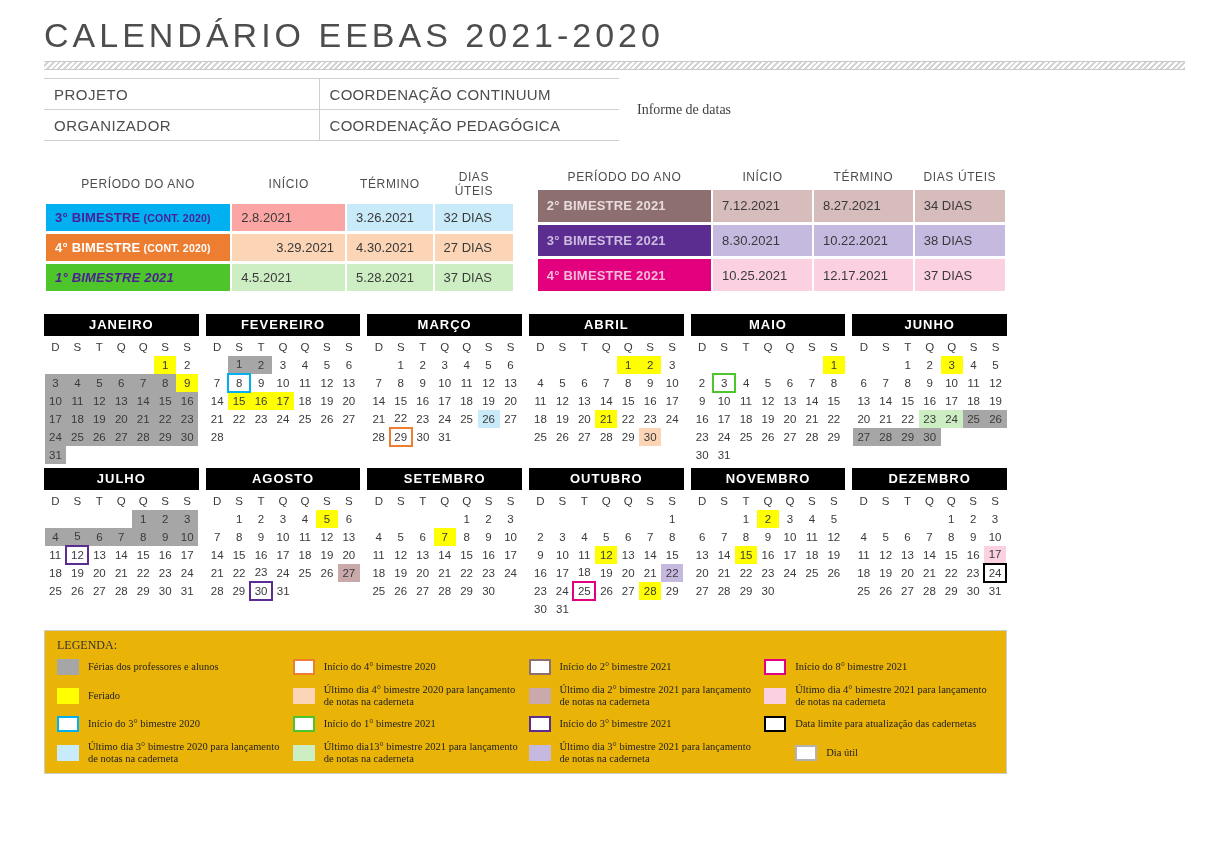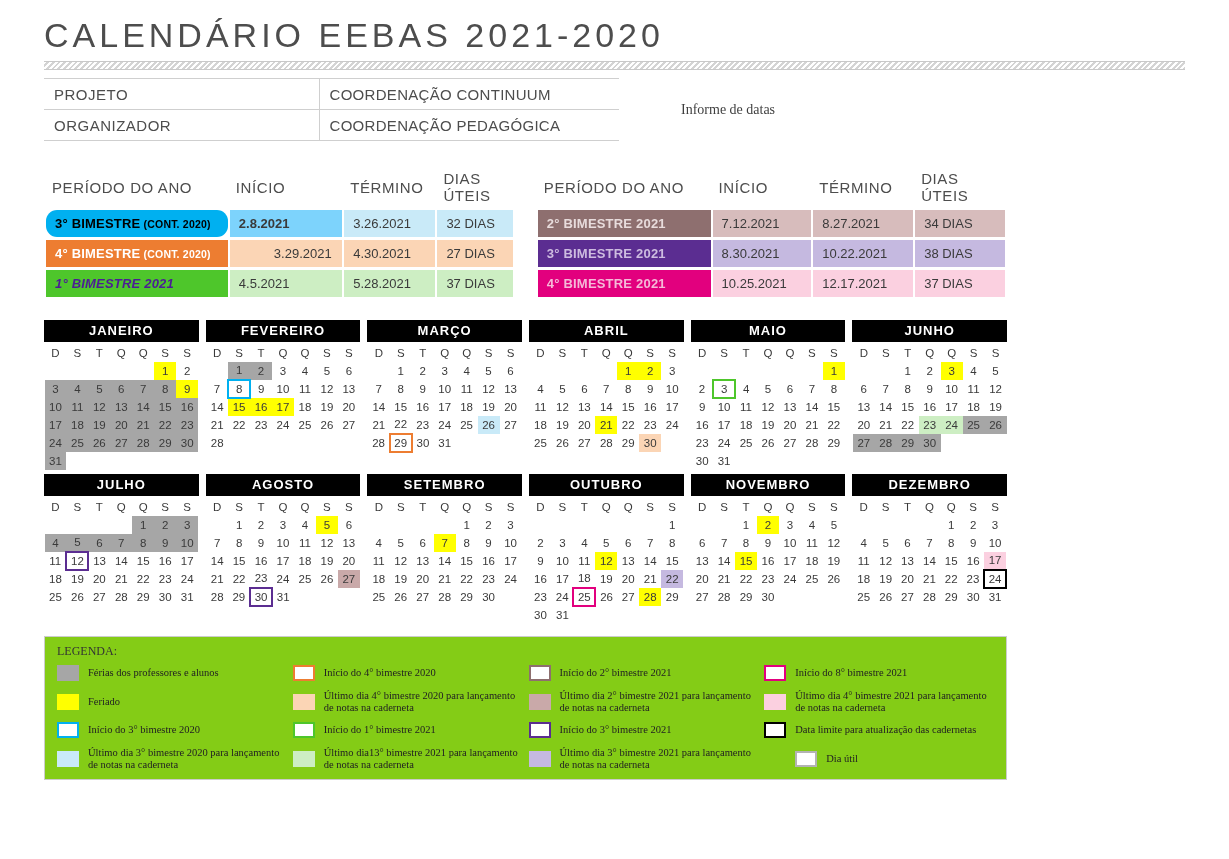--- a/index.html
+++ b/index.html
@@ -18,40 +18,40 @@
     font-size:34px; letter-spacing:4px; color:#4d4d4d;
     font-weight:400; padding-top:16px; padding-bottom:6px;
   }
   .hatch {
     height:9px; width:1141px;
     background:repeating-linear-gradient(135deg,#ffffff 0 2px,#d4d4d4 2px 4px);
     border-top:1px solid #c9c9c9; border-bottom:1px solid #c9c9c9;
   }
 
   
-  .info { display:flex; margin-top:8px;gap:44px; }
+  .info { display:flex; margin-top:8px; }
   .info-table { border-collapse:collapse; }
   .info-table td {
     height:31px; font-size:15px; color:#4d4d4d; padding:0 10px;
     border-bottom:1px solid #cfcfcf;
   }
   .info-table tr:first-child td { border-top:1px solid #cfcfcf; }
   .info-label { width:275px; letter-spacing:.5px; }
   .info-value { width:300px; border-left:1px solid #cfcfcf; letter-spacing:.3px; }
   .info-note {
     margin-left:18px; align-self:center; font-family:"Liberation Serif", serif;
     font-size:14px; color:#3f3f3f;
   }
 
   
   .periods { display:flex; gap:0; margin-top:26px; }
   .ptable { border-collapse:separate; border-spacing:2px 3px; }
   .ptable th {
-    font-weight:400; font-size:15px; color:#4d4d4d; letter-spacing:.6px;
-    text-align:left; padding:0 6px 3px 6px;
+    font-weight:400; font-size:12px; color:#4d4d4d; letter-spacing:.6px;
+    text-align:center; padding:0 6px 3px 6px;
   }
   .ptable td {
     font-size:13px; height:27px; padding:0 9px; color:#3a3a3a;
     white-space:nowrap;
   }
   .p-name { width:222px; font-weight:bold; font-size:13px; letter-spacing:.2px; }
   .p-name .small { font-size:10.5px; }
   .p-date { width:120px; }
   .p-days { width:122px; }
   .spacer { width:26px; }
@@ -69,21 +69,21 @@
     border:1px solid #ffffff;
   }
   .mtable td {
     font-size:11.5px; color:#3a3a3a; height:18px; text-align:center;
     border:1px solid #ffffff;
   }
   .mtable td.d { border:1px solid transparent; }
 
   
   .legend {
-    margin-top:12px; border:1px solid #cccccc; background:#84cc16;
+    margin-top:12px; border:1px solid #cccccc; background:#eab308;
     padding:7px 12px 9px 12px;
   }
   .legend-title { font-family:"Liberation Serif", serif; font-size:12px; color:#333; margin-bottom:6px; }
   .legend-grid { display:grid; grid-template-columns:repeat(4,1fr); gap:9px 6px; }
   .leg-item { display:flex; align-items:center; gap:9px; }
   .swatch { width:22px; height:16px; flex:0 0 22px; }
   .leg-label { font-family:"Liberation Serif", serif; font-size:10.5px; color:#222; line-height:1.1; }
   .leg-spacer { flex:0 0 22px; }
 </style>
 </head>
@@ -115,22 +115,22 @@
       <thead>
           <tr>
         <th class="p-name">PERÍODO DO ANO</th>
         <th class="p-date">INÍCIO</th>
         <th class="p-date">TÉRMINO</th>
         <th class="p-days">DIAS ÚTEIS</th>
       </tr>
         </thead>
       <tbody id="periods-left-body">
           <tr>
-            <td class="p-name" style="background: rgb(0, 176, 240); color: #000000; border-radius: 11px;">3° BIMESTRE<span class="small"> (CONT. 2020)</span></td>
-            <td class="p-date" style="background: #7dd3fc; font-weight: bold;">2.8.2021</td>
+            <td class="p-name" style="background: rgb(0, 176, 240); color: #4c1d95;">3° BIMESTRE<span class="small"> (CONT. 2020)</span></td>
+            <td class="p-date" style="background: #fca5a5;">2.8.2021</td>
             <td class="p-date" style="background: rgb(201, 234, 248);">3.26.2021</td>
             <td class="p-days" style="background: rgb(201, 234, 248);">32 DIAS</td>
           </tr>
           <tr>
             <td class="p-name" style="background: rgb(237, 125, 49); color: rgb(255, 255, 255);">4° BIMESTRE<span class="small"> (CONT. 2020)</span></td>
             <td class="p-date" style="background: rgb(251, 213, 181); padding-left: 44px;">3.29.2021</td>
             <td class="p-date" style="background: rgb(251, 213, 181);">4.30.2021</td>
             <td class="p-days" style="background: rgb(251, 213, 181);">27 DIAS</td>
           </tr>
           <tr>

